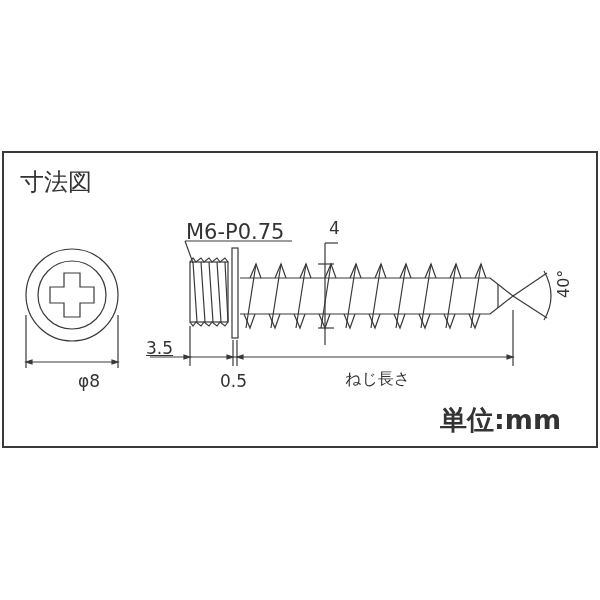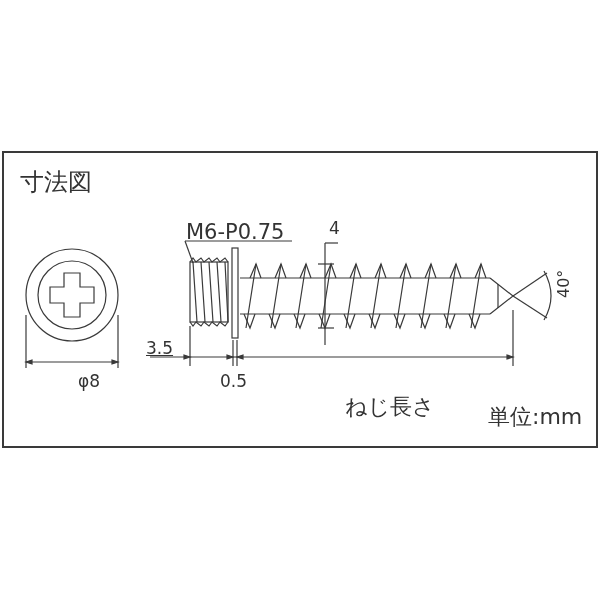--- a/index.html
+++ b/index.html
@@ -9,22 +9,22 @@
            border: 2px solid #3a3a3a; background: #fff; }
   svg { position: absolute; left: 0; top: 0; }
   .lbl { position: absolute; color: #333; white-space: nowrap; line-height: 1; }
   #title { left: 20px; top: 170px; font-size: 24px; }
   #thread-spec { left: 186px; top: 222px; font-size: 21px; }
   #dim-4 { left: 329px; top: 220px; font-size: 17px; }
   #dim-40 { left: 556px; top: 298px; font-size: 16px; transform: rotate(-90deg); transform-origin: left top; }
   #dim-35 { left: 146px; top: 340px; font-size: 17px; text-decoration: underline; }
   #dim-phi8 { left: 58px; top: 373px; font-size: 17px; margin-left: 20px; }
   #dim-08 { left: 220px; top: 373px; font-size: 17px; }
-  #dim-len { left: 345px; top: 371px; font-size: 22px; margin-top: 25px; }
-  #unit { left: 488px; top: 406px; font-size: 22px; }
+  #dim-len { left: 345px; top: 371px; font-size: 16px; }
+  #unit { left: 440px; top: 406px; font-size: 27px; font-weight: bold; }
 </style>
 </head>
 <body>
 
 <div id="frame"></div>
 
 <svg width="600" height="600" viewBox="0 0 600 600" fill="none" stroke="#3a3a3a" stroke-width="1.2">
 
   <g>
     <circle cx="72" cy="295" r="46"></circle>

